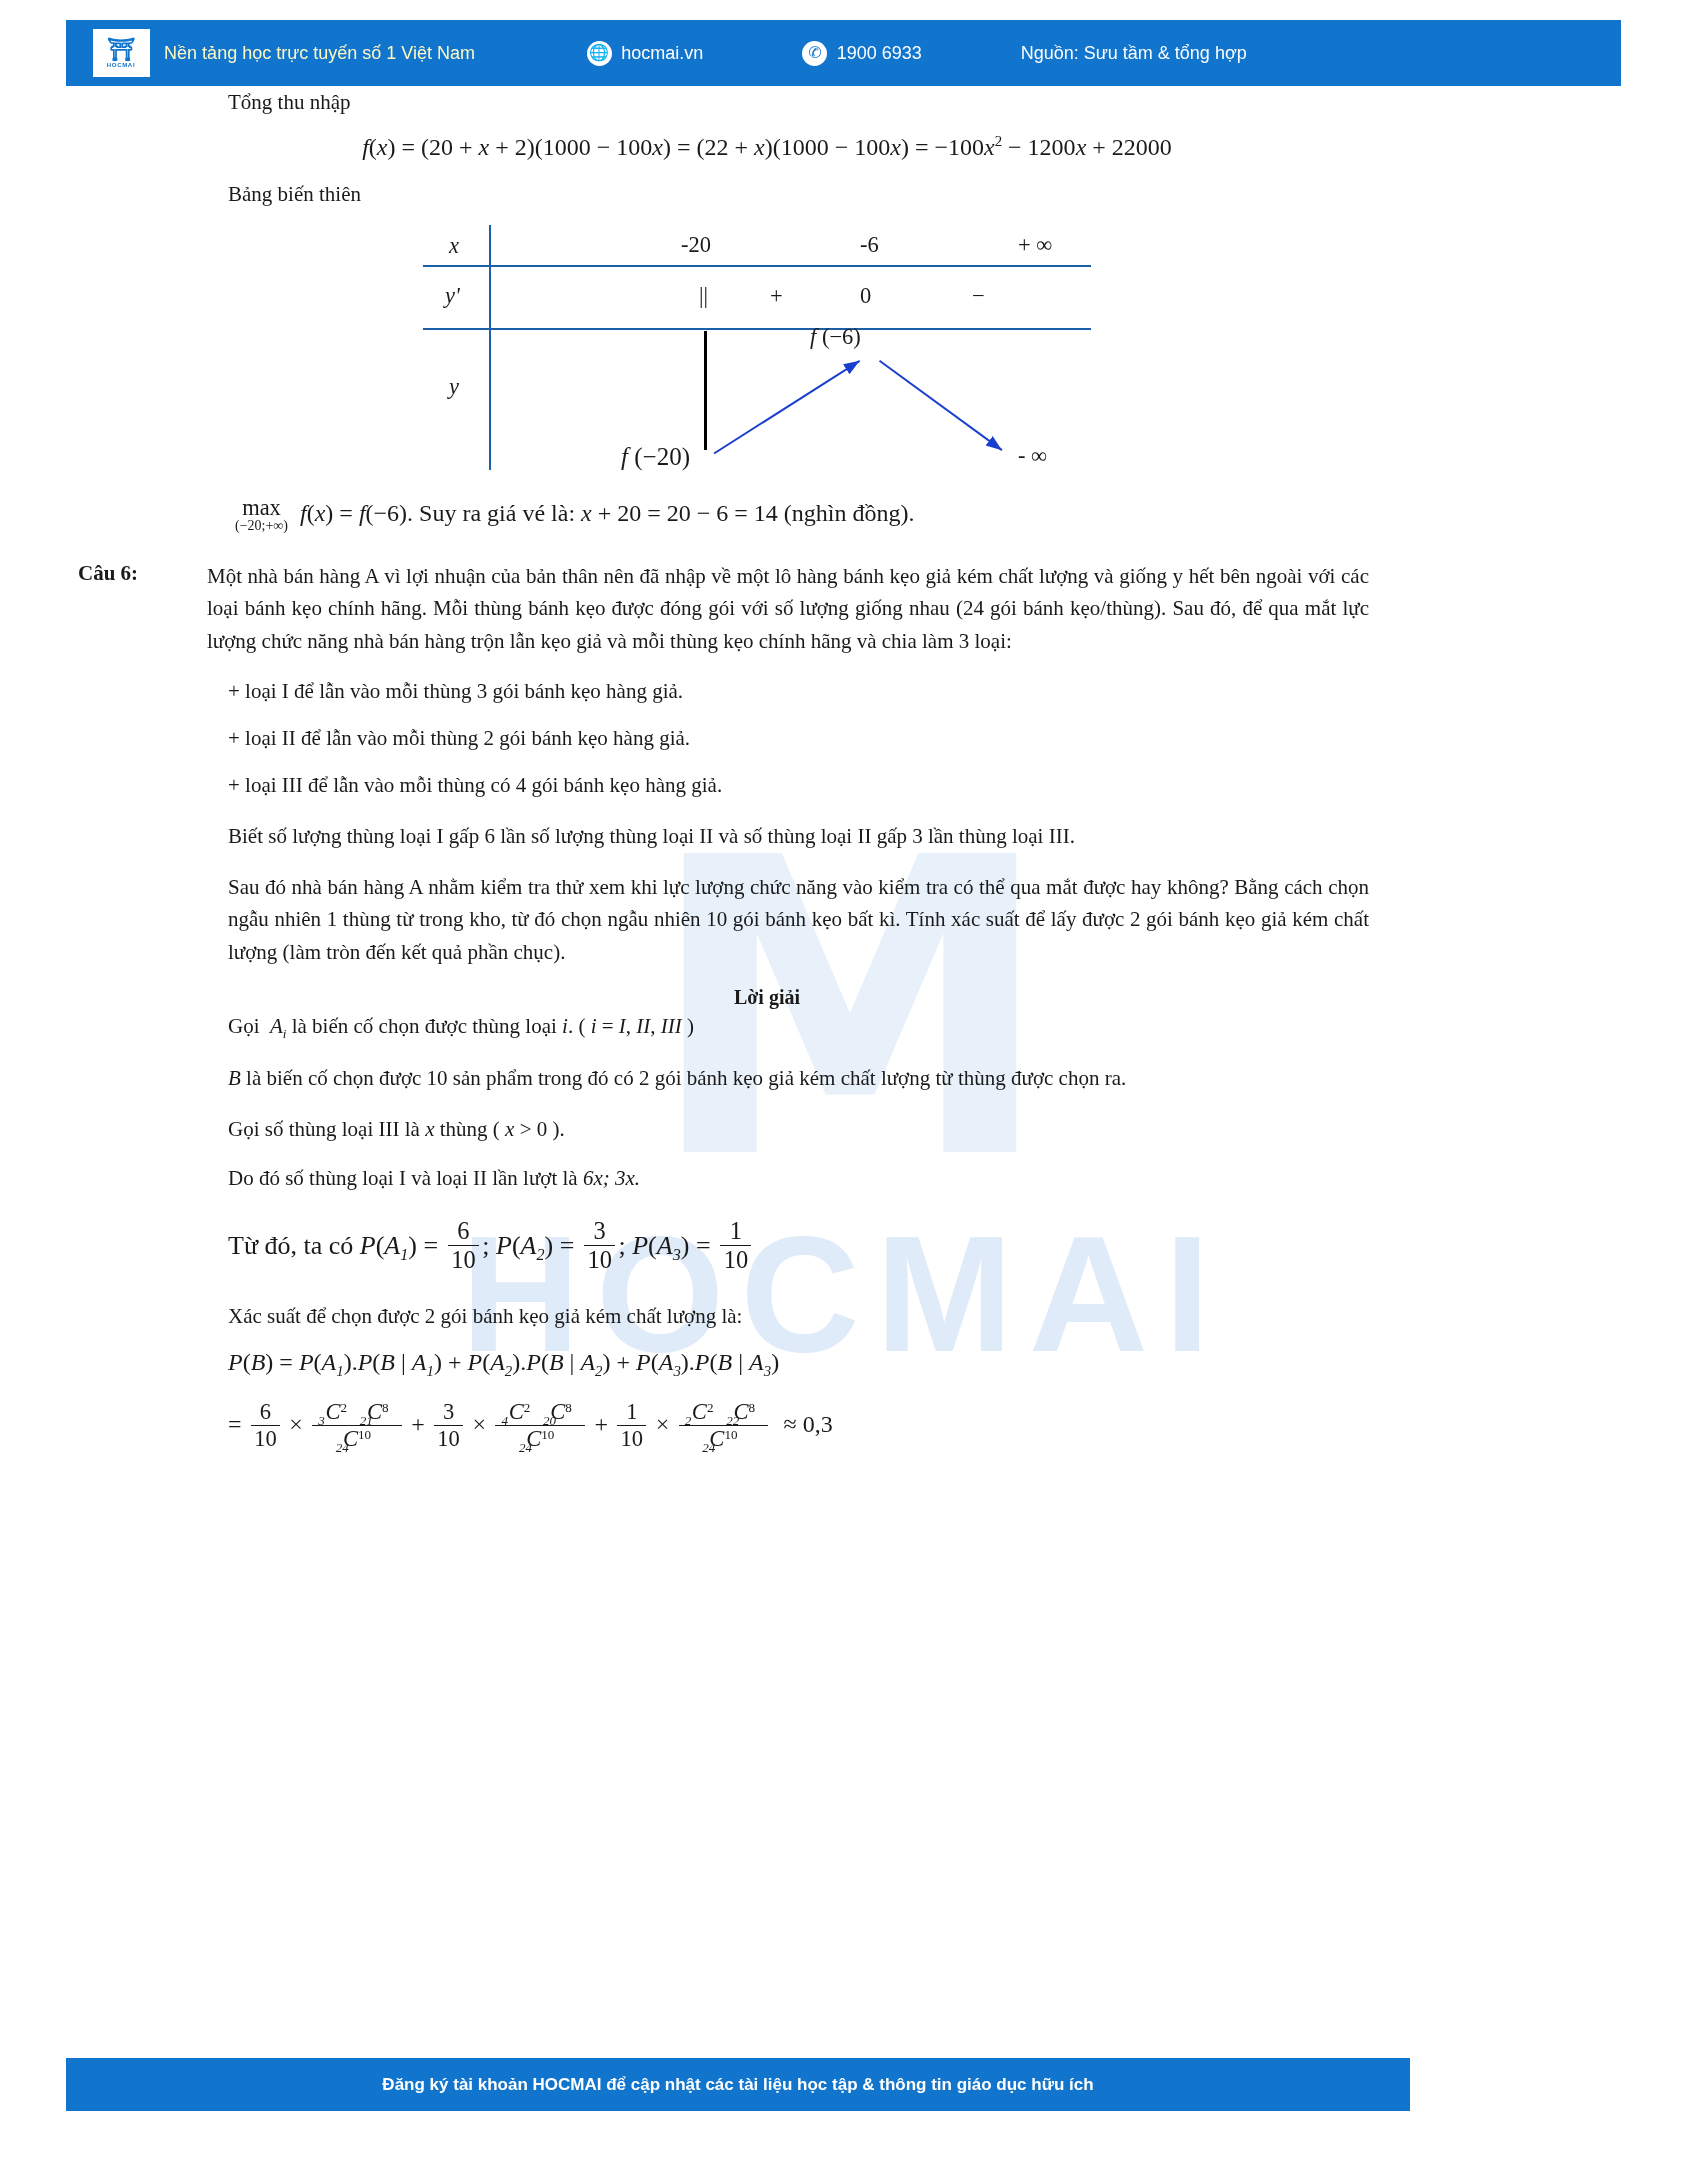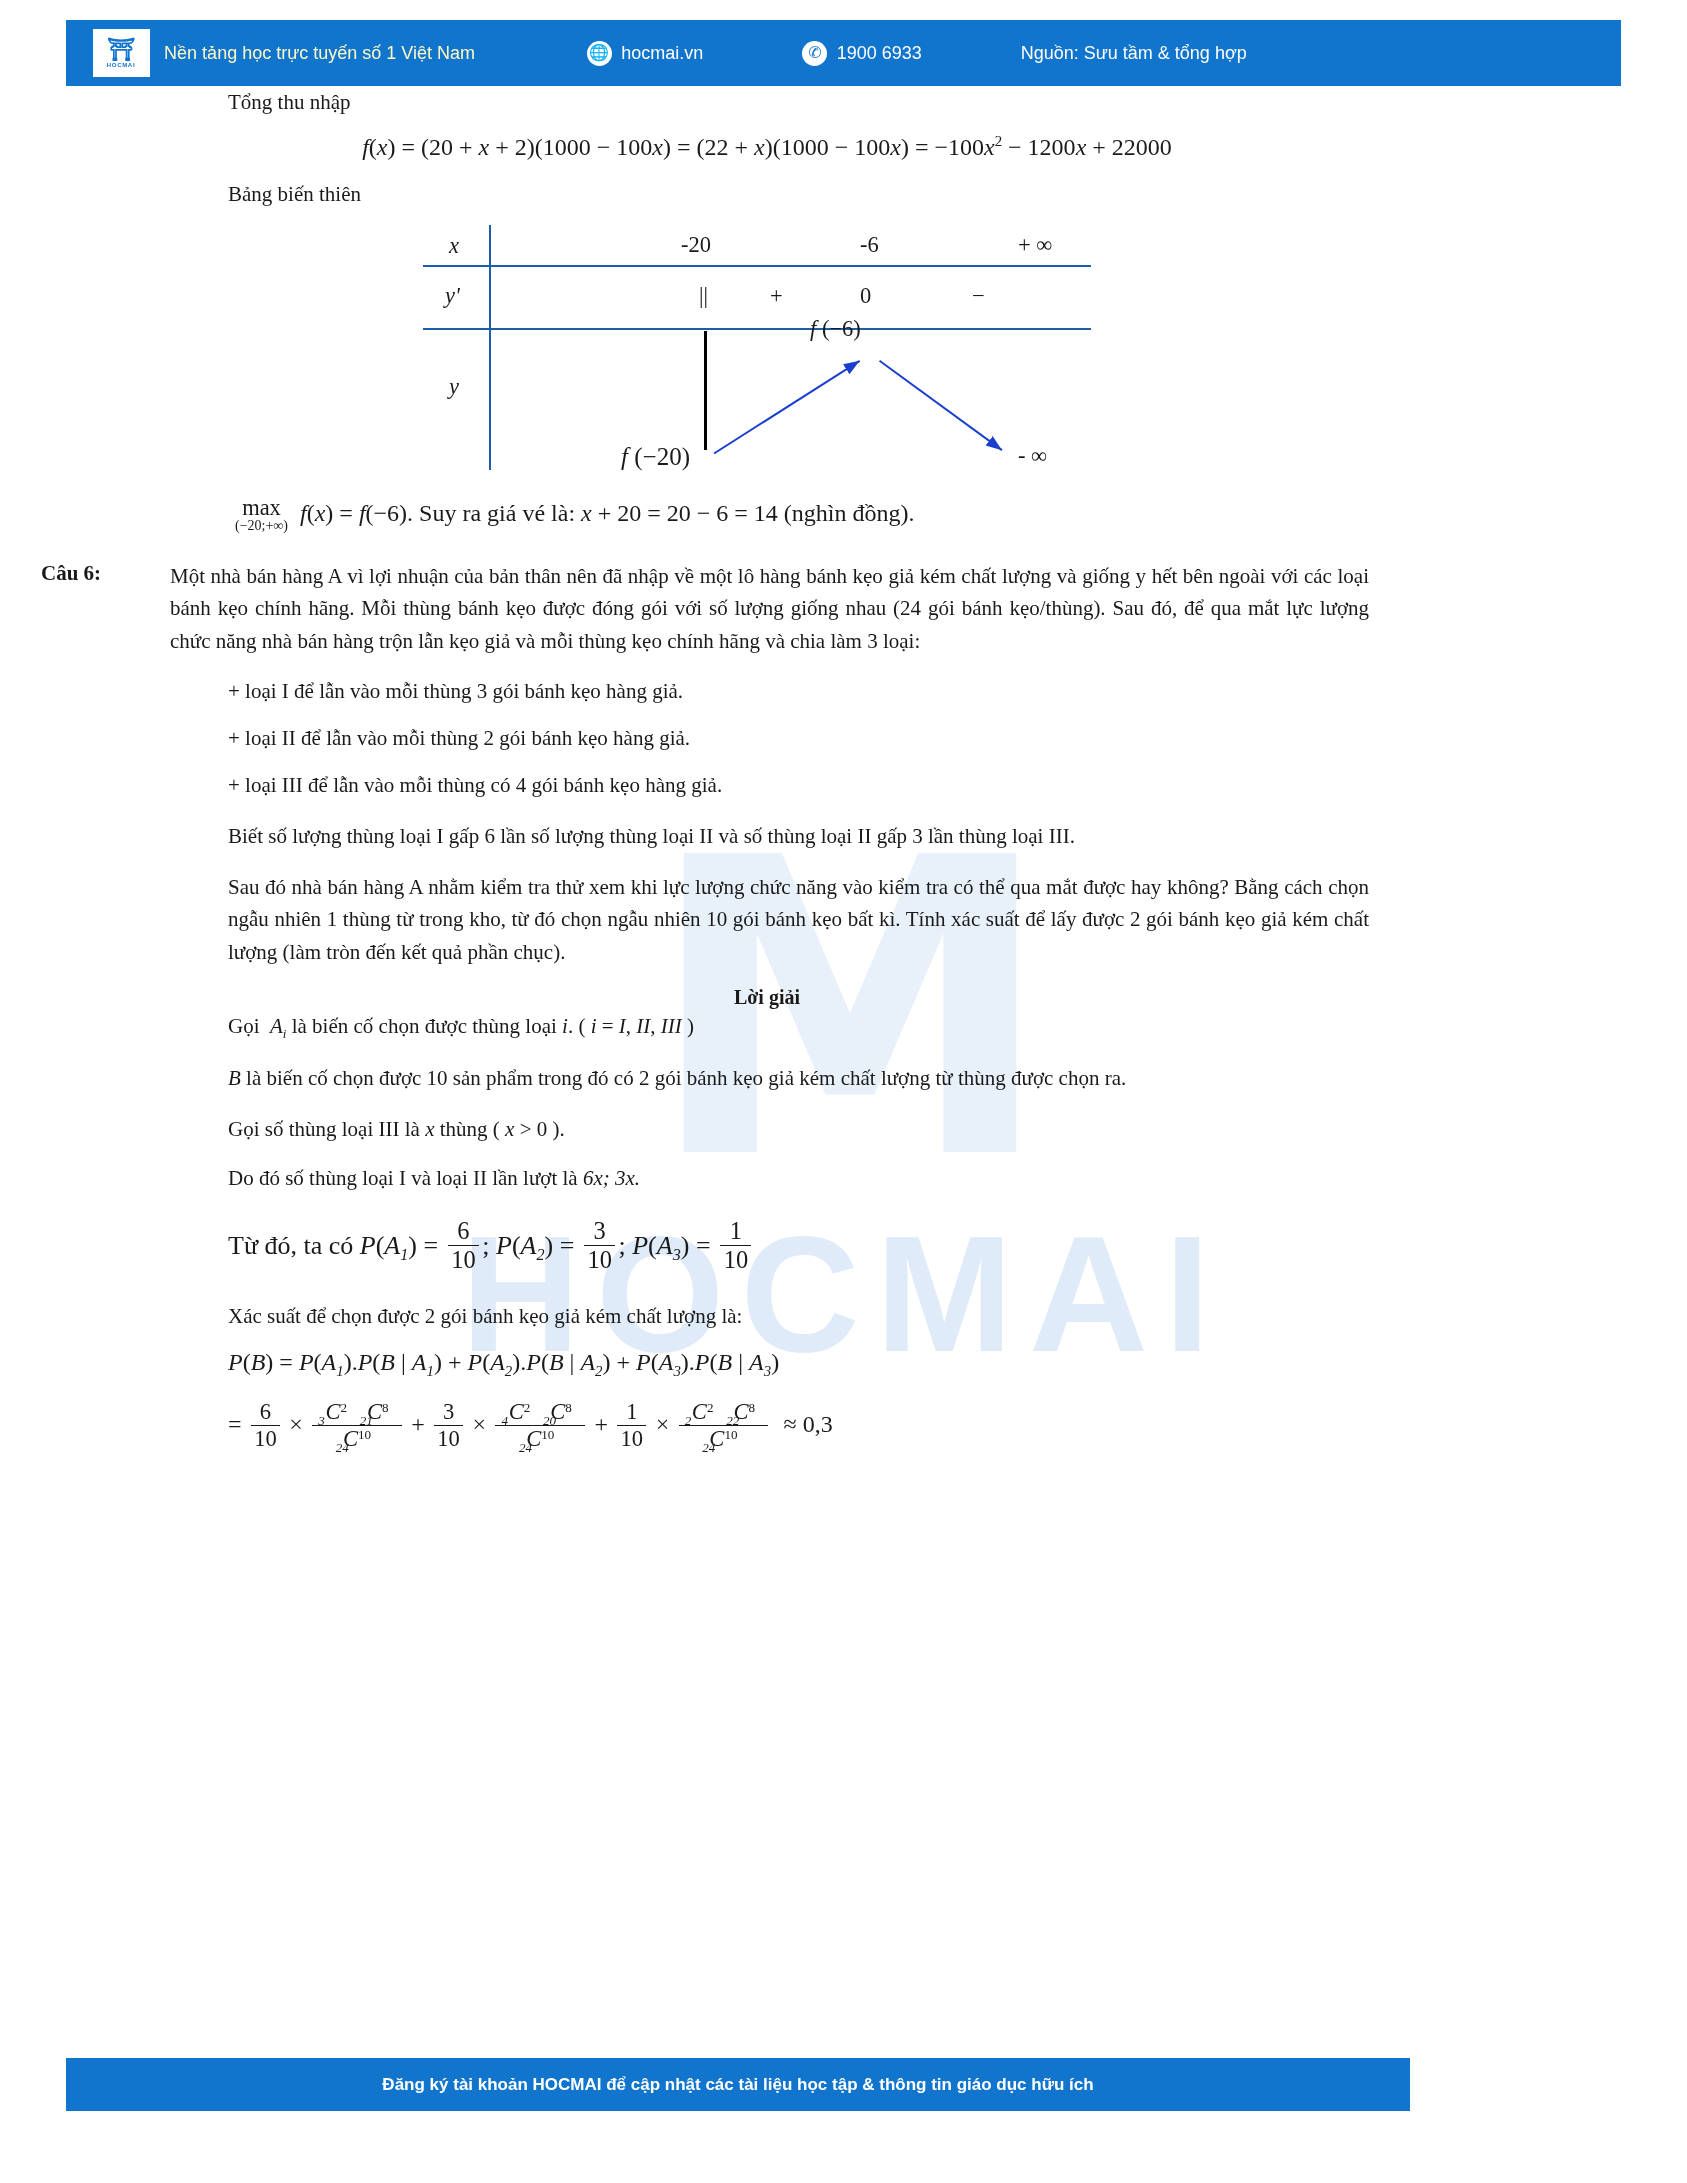--- a/index.html
+++ b/index.html
@@ -207,21 +207,21 @@
     font-size: 0.58em;
     font-style: normal;
     position: relative;
     top: -0.55em;
     display: inline-block;
   }
 
   
   .question-row {
     display: flex;
-    padding: 0 165px 0 41px;
+    padding: 0 165px 0 78px;
     margin-top: 26.5px;
   }
   .q-label {
     width: 129px;
     flex: none;
     font-weight: bold;
     font-size: 21px;
     padding-top: 1.3px;
   }
   .q-body {
@@ -342,21 +342,21 @@
     <svg class="vt-svg" viewBox="0 0 1100 400" width="728" height="265">
       <defs>
         <marker id="ar" markerWidth="10" markerHeight="10" refX="8" refY="3" orient="auto">
           <path d="M0,0 L8,3 L0,6 z" fill="#1a3fcf"></path>
         </marker>
       </defs>
       <line x1="470" y1="345" x2="690" y2="205" stroke="#1a3fcf" stroke-width="3" marker-end="url(#ar)"></line>
       <line x1="720" y1="205" x2="905" y2="340" stroke="#1a3fcf" stroke-width="3" marker-end="url(#ar)"></line>
     </svg>
 
-    <div class="vt-cell" style="left:407px; top:91px;">
+    <div class="vt-cell" style="left:407px; top:99px;">
       <span class="vt-italic">f</span> <span>(</span><span>−6</span><span>)</span>
     </div>
     <div class="vt-cell" style="left:218px; top:218px; font-size:25px;">
       <span class="vt-italic">f</span> <span>(</span><span>−20</span><span>)</span>
     </div>
     <div class="vt-cell" style="left:615px; top:218px;">- ∞</div>
   </div>
 
   <div class="eq-left" style="padding-left:235px;">
     <span style="display:inline-block; vertical-align:middle; text-align:center; line-height:1.0;">

